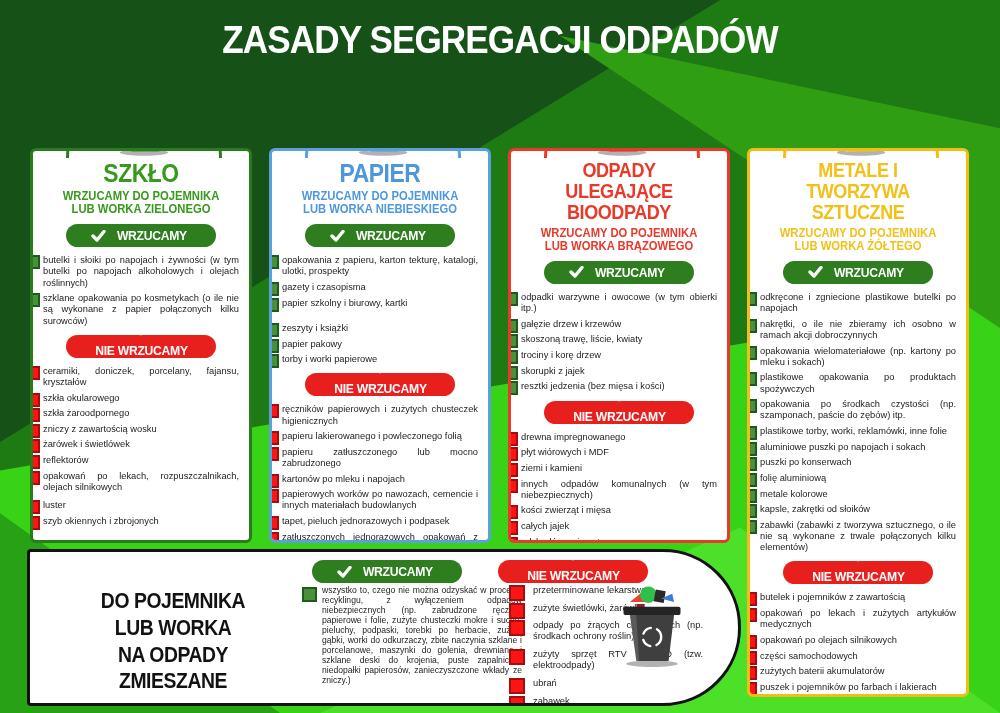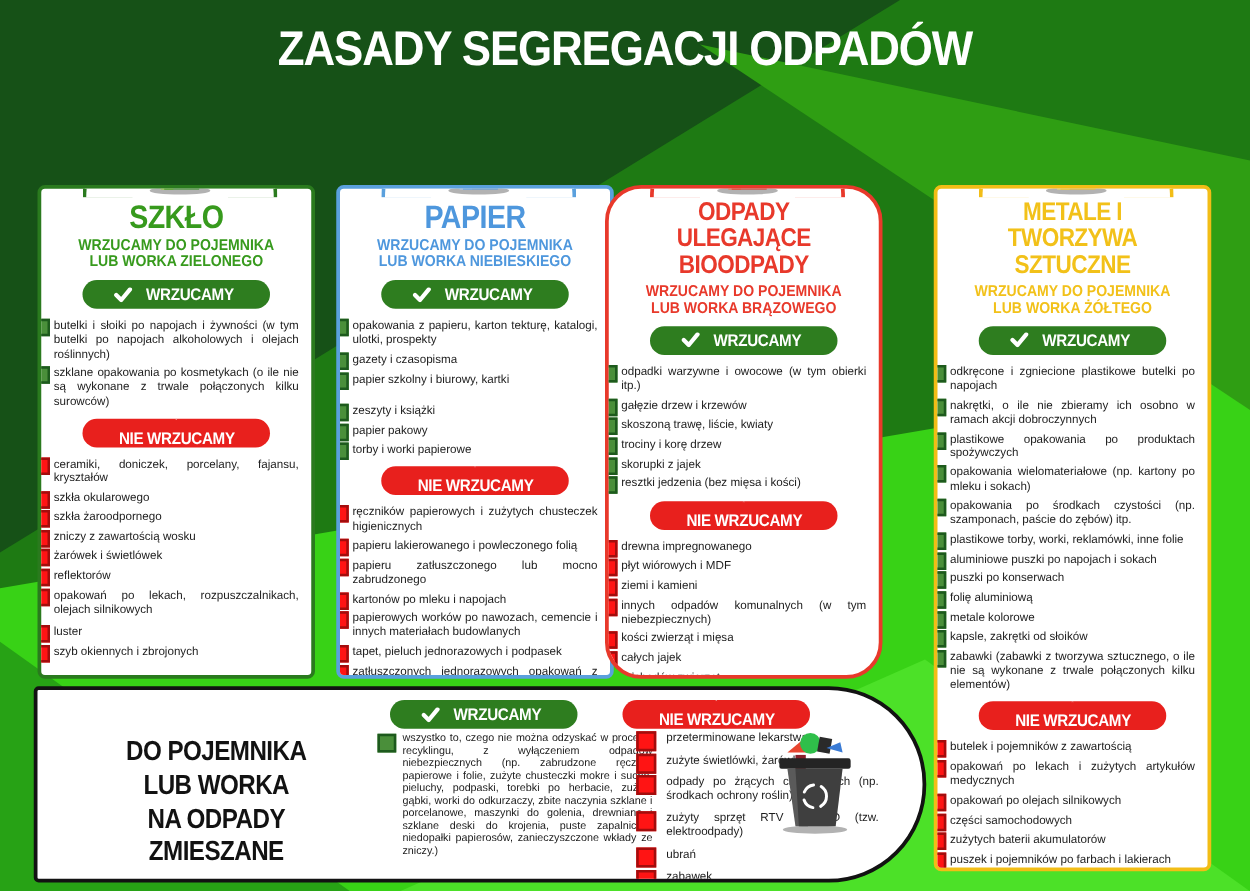--- a/index.html
+++ b/index.html
@@ -14,21 +14,21 @@
 
   .poster-title{position:absolute;top:18px;left:0;right:0;margin:0;text-align:center;
       color:#fff;font-size:39px;font-weight:bold;letter-spacing:-1px;
       transform:scaleX(.9);z-index:1;}
 
   
   .panel{position:absolute;top:148px;width:196px;background:#fff;border:3px solid;
          border-radius:6px;padding:0 10px;z-index:2;overflow:hidden;}
   .panel.szklo{left:30px;height:389px;border-color:#2a7a1e;}
   .panel.papier{left:269px;height:389px;border-color:#5aa0dd;}
-  .panel.bio{left:484px;height:389px;border-color:#e8392b;border-radius:29px;}
+  .panel.bio{left:508px;height:389px;border-color:#e8392b;}
   .panel.metal{left:747px;height:543px;border-color:#f2bd16;}
 
   .arch{position:absolute;top:-70px;left:33px;width:150px;height:74px;background:#fff;
         border:3px solid;border-bottom:none;border-radius:78px 78px 0 0;}
   .szklo .arch{border-color:#2a7a1e;} .papier .arch{border-color:#5aa0dd;}
   .bio .arch{border-color:#e8392b;}  .metal .arch{border-color:#f2bd16;}
   .arch svg{position:absolute;bottom:1px;left:25px;}
 
   .col-title{margin:9px 0 0;text-align:center;font-weight:bold;font-size:26px;line-height:1.0;
              letter-spacing:-0.5px;transform:scaleX(.88);}
@@ -108,21 +108,21 @@
       <div>LUB WORKA ZIELONEGO</div>
     </div>
     <div class="pill green">
       <svg width="15" height="12" viewBox="0 0 14 12">
           <path d="M1.5 6 L5.5 10 L12.5 1.5" stroke="#fff" stroke-width="3.4" fill="none" stroke-linecap="round" stroke-linejoin="round"></path>
         </svg>
       <span class="pill-label">WRZUCAMY</span>
     </div>
     <div class="list accept-list">
         <div class="item"><span class="marker"></span><span class="item-text">butelki i słoiki po napojach i żywności (w tym butelki po napojach alkoholowych i olejach roślinnych)</span></div>
-        <div class="item"><span class="marker"></span><span class="item-text">szklane opakowania po kosmetykach (o ile nie są wykonane z trwale połączonych kilku surowców)</span></div>
+        <div class="item"><span class="marker"></span><span class="item-text">szklane opakowania po kosmetykach (o ile nie są wykonane z papier połączonych kilku surowców)</span></div>
       </div>
     <div class="pill red">
       <svg width="12" height="12" viewBox="0 0 12 12">
           <path d="M2 2 L10 10 M10 2 L2 10" stroke="#fff" stroke-width="3.2" stroke-linecap="round"></path>
         </svg>
       <span class="pill-label">NIE WRZUCAMY</span>
     </div>
     <div class="list reject-list">
         <div class="item"><span class="marker"></span><span class="item-text">ceramiki, doniczek, porcelany, fajansu, kryształów</span></div>
         <div class="item"><span class="marker"></span><span class="item-text">szkła okularowego</span></div>
@@ -268,22 +268,22 @@
     </div>
     <div class="pill green">
       <svg width="15" height="12" viewBox="0 0 14 12">
           <path d="M1.5 6 L5.5 10 L12.5 1.5" stroke="#fff" stroke-width="3.4" fill="none" stroke-linecap="round" stroke-linejoin="round"></path>
         </svg>
       <span class="pill-label">WRZUCAMY</span>
     </div>
     <div class="list accept-list">
         <div class="item"><span class="marker"></span><span class="item-text">odkręcone i zgniecione plastikowe butelki po napojach</span></div>
         <div class="item"><span class="marker"></span><span class="item-text">nakrętki, o ile nie zbieramy ich osobno w ramach akcji dobroczynnych</span></div>
+        <div class="item"><span class="marker"></span><span class="item-text">opakowania wielomateriałowe (np. kartony po mleku i sokach)</span></div>
         <div class="item"><span class="marker"></span><span class="item-text">plastikowe opakowania po produktach spożywczych</span></div>
-        <div class="item"><span class="marker"></span><span class="item-text">opakowania wielomateriałowe (np. kartony po mleku i sokach)</span></div>
         <div class="item"><span class="marker"></span><span class="item-text">opakowania po środkach czystości (np. szamponach, paście do zębów) itp.</span></div>
         <div class="item"><span class="marker"></span><span class="item-text">plastikowe torby, worki, reklamówki, inne folie</span></div>
         <div class="item"><span class="marker"></span><span class="item-text">aluminiowe puszki po napojach i sokach</span></div>
         <div class="item"><span class="marker"></span><span class="item-text">puszki po konserwach</span></div>
         <div class="item"><span class="marker"></span><span class="item-text">folię aluminiową</span></div>
         <div class="item"><span class="marker"></span><span class="item-text">metale kolorowe</span></div>
         <div class="item"><span class="marker"></span><span class="item-text">kapsle, zakrętki od słoików</span></div>
         <div class="item"><span class="marker"></span><span class="item-text">zabawki (zabawki z tworzywa sztucznego, o ile nie są wykonane z trwale połączonych kilku elementów)</span></div>
       </div>
     <div class="pill red">

